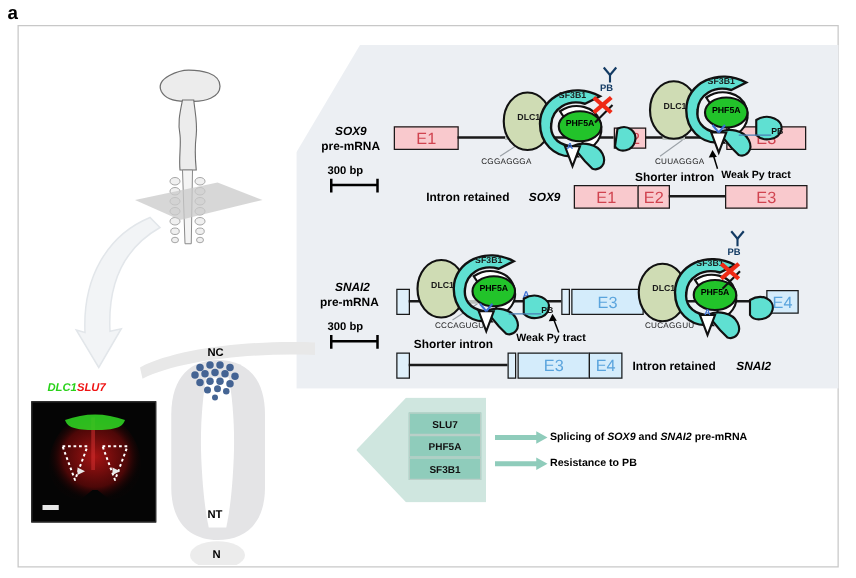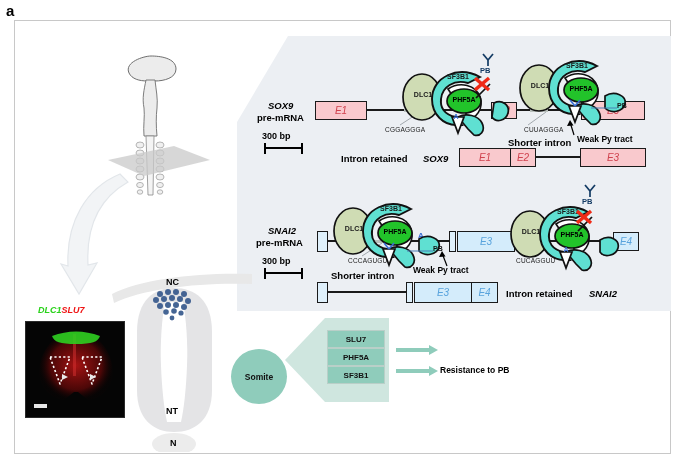--- a/index.html
+++ b/index.html
@@ -32,21 +32,21 @@
   
   .t { position:absolute; color:#000; white-space:nowrap; }
   .bold { font-weight:bold; }
   .ital { font-style:italic; }
   .seq { font-size:6.5px; letter-spacing:.2px; color:#1a1a1a; }
 
   
   .exon {
     position:absolute; border:1.6px solid #1a1a1a;
     display:flex; align-items:center; justify-content:center;
-    font-style:italic; font-size:10px;
+    font-size:13px;
   }
   .exon.pink { background:#f9c9cd; color:#d0434f; }
   .exon.blue { background:#d4ecfb; color:#5aa4dd; }
   .exon.empty { background:#dff0fb; }
   .intron-line {
     position:absolute; height:2.4px; background:#1a1a1a;
   }
   .bp-dash {
     position:absolute; height:2.6px; background:#b9c0bc;
   }
@@ -379,24 +379,26 @@
 
   <div class="exon empty" style="left:317px;top:282px;width:11px;height:21px"></div>
   <div class="intron-line" style="left:327px;top:291px;width:81px"></div>
   <div class="exon empty" style="left:406px;top:282px;width:7px;height:21px"></div>
   <div class="exon blue" style="left:414px;top:282px;width:58px;height:21px">E3</div>
   <div class="exon blue" style="left:471px;top:282px;width:27px;height:21px">E4</div>
   <div class="t bold" style="left:506px;top:288px;font-size:9.5px">Intron retained</div>
   <div class="t bold ital" style="left:589px;top:288px;font-size:9.5px">SNAI2</div>
 
   <div class="legend-wedge"></div>
-  <div class="somite-circle">Somite</div>
 
   <div class="legend-box" style="left:327px;top:330px">SLU7</div>
   <div class="legend-box" style="left:327px;top:348px">PHF5A</div>
   <div class="legend-box" style="left:327px;top:366px">SF3B1</div>
 
   <div class="arrow-teal" style="left:396px;top:348px;width:34px"></div>
   <div class="arrow-teal" style="left:396px;top:369px;width:34px"></div>
 
+  <div class="legend-text" style="left:440px;top:344px">
+    <span>Splicing of </span><span class="ital">SOX9</span><span> and </span><span class="ital">SNAI2</span><span> pre-mRNA</span>
+  </div>
   <div class="legend-text" style="left:440px;top:365px">Resistance to PB</div>
 
 </div>
 
 </body></html>

